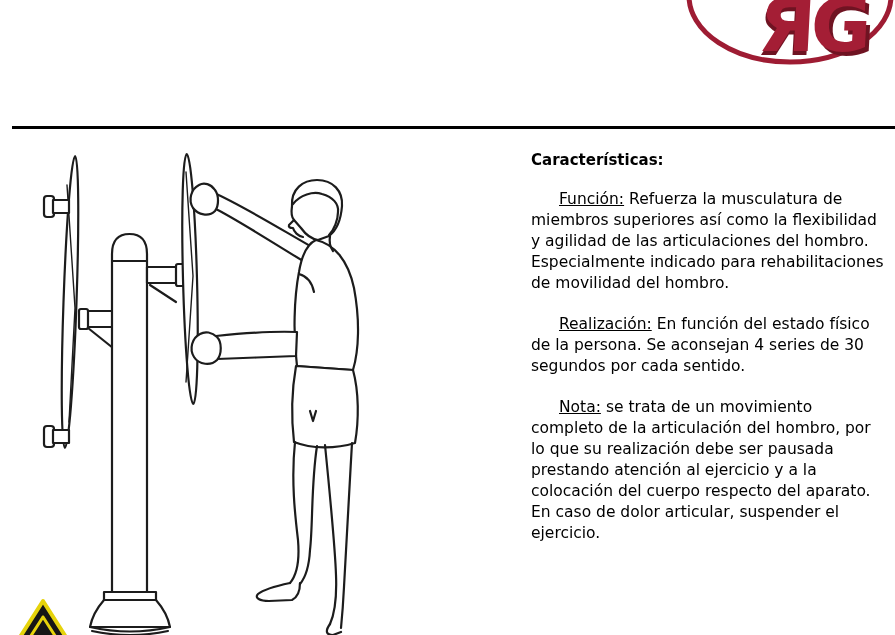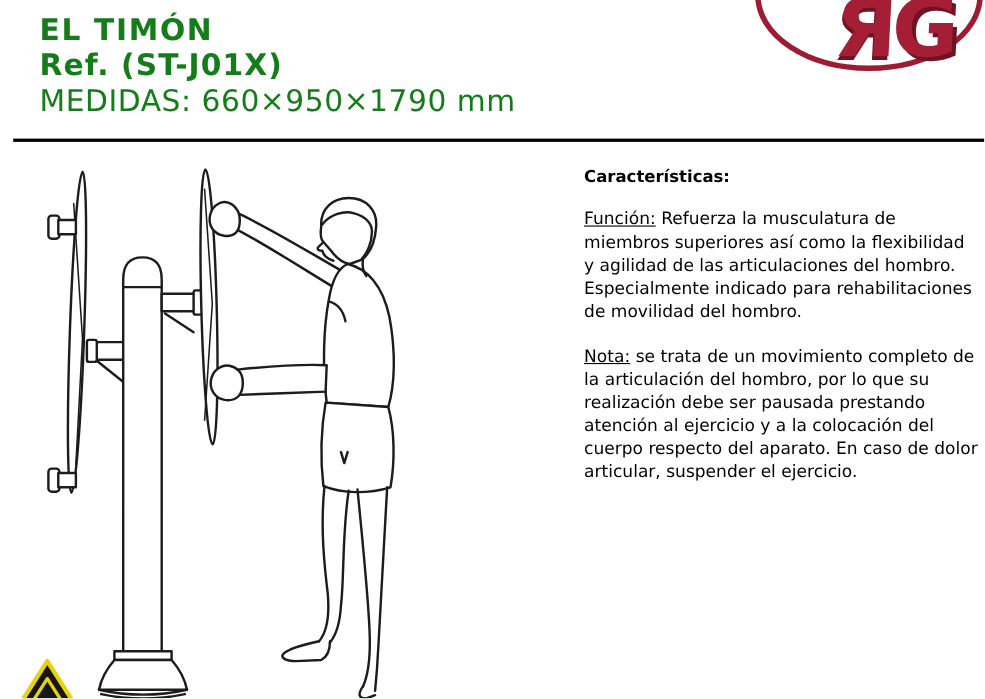--- a/index.html
+++ b/index.html
@@ -21,32 +21,27 @@
   .logo { position:absolute; top:0; right:0; width:235px; height:80px; }
 
   
   .illustration { position:absolute; left:0; top:140px; width:510px; height:495px; }
 
   
   .content { position:absolute; left:531px; top:150px; width:358px; }
   .content .heading { font-size:15px; font-weight:bold; margin:0 0 19px 0; line-height:20px; }
   .para { font-size:15.5px; line-height:21px; margin:0 0 20px 0; }
   .para:last-child { margin-bottom:0; }
-  .para .label { text-decoration:underline; margin-right:5px; }
+  .para .label { text-decoration:underline; margin-right:5px;margin-left:28px; }
 </style>
 </head>
 <body>
 
 <div class="page">
 
-  <div class="header">
-    <div class="line1">EL TIMÓN</div>
-    <div class="line2">Ref. (ST-J01X)</div>
-    <div class="line3">MEDIDAS: 660×950×1790 mm</div>
-  </div>
 
   <svg class="logo" viewBox="0 0 235 80">
     <ellipse cx="130" cy="-4" rx="101" ry="66" fill="none" stroke="#9E1C33" stroke-width="5"></ellipse>
     <g font-family="DejaVu Sans, sans-serif" font-weight="bold" font-size="74" text-anchor="middle" transform="skewX(-3)">
       <text x="158" y="54.5" fill="#6F1322">ЯG</text>
       <text x="154" y="51" fill="#A41E35" letter-spacing="-5">ЯG</text>
     </g>
   </svg>
 
   <div class="rule"></div>
@@ -132,19 +127,22 @@
   </svg>
 
   <div class="content">
     <div class="heading">Características:</div>
 
     <p class="para">
       <span class="label">Función:</span><span>Refuerza la musculatura de miembros superiores así como la flexibilidad y agilidad de las articulaciones del hombro. Especialmente indicado para rehabilitaciones de movilidad del hombro.</span>
     </p>
 
 
+    <p class="para">
+      <span class="label">Realización:</span><span>En función del estado físico de la persona. Se aconsejan 4 series de 30 segundos por cada sentido.</span>
+    </p>
 
     <p class="para">
       <span class="label">Nota:</span><span>se trata de un movimiento completo de la articulación del hombro, por lo que su realización debe ser pausada prestando atención al ejercicio y a la colocación del cuerpo respecto del aparato. En caso de dolor articular, suspender el ejercicio.</span>
     </p>
   </div>
 
 </div>
 
 </body></html>

